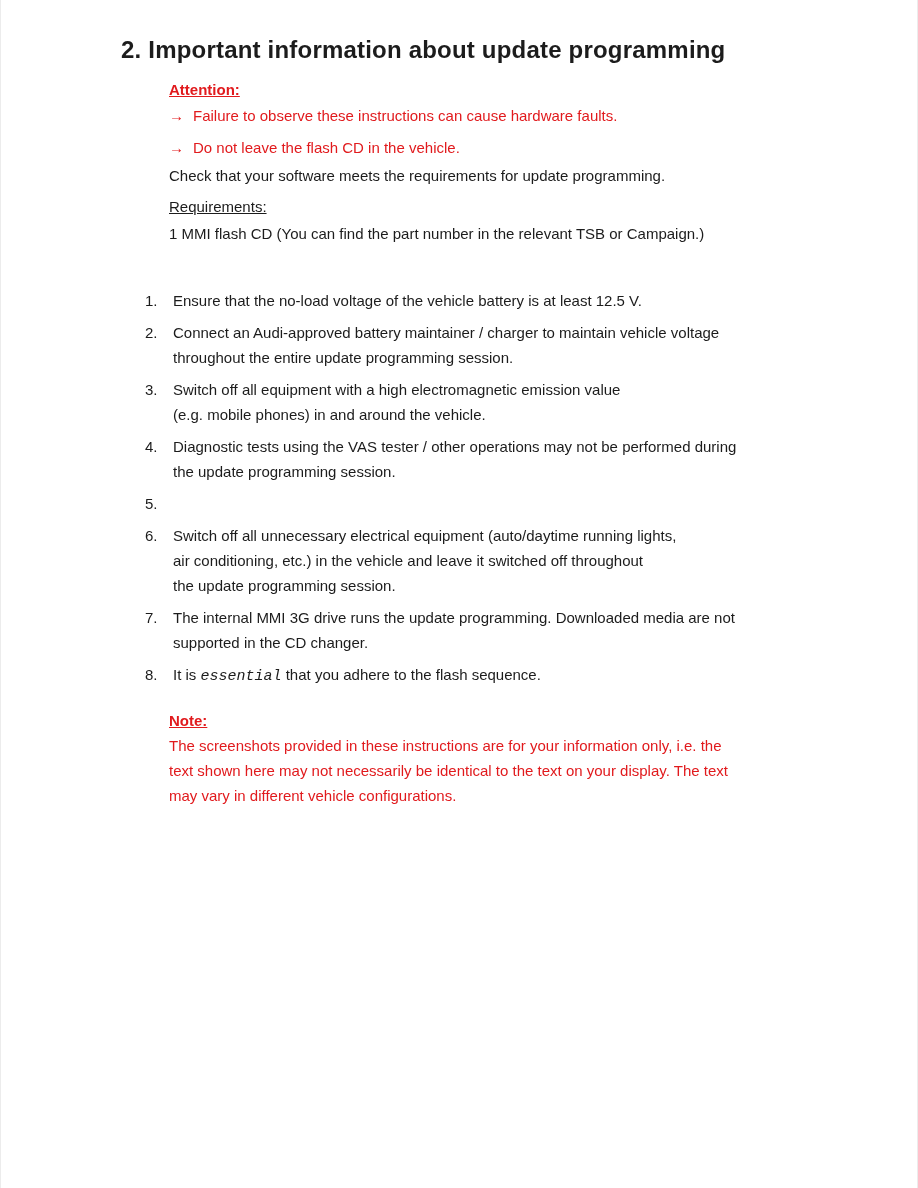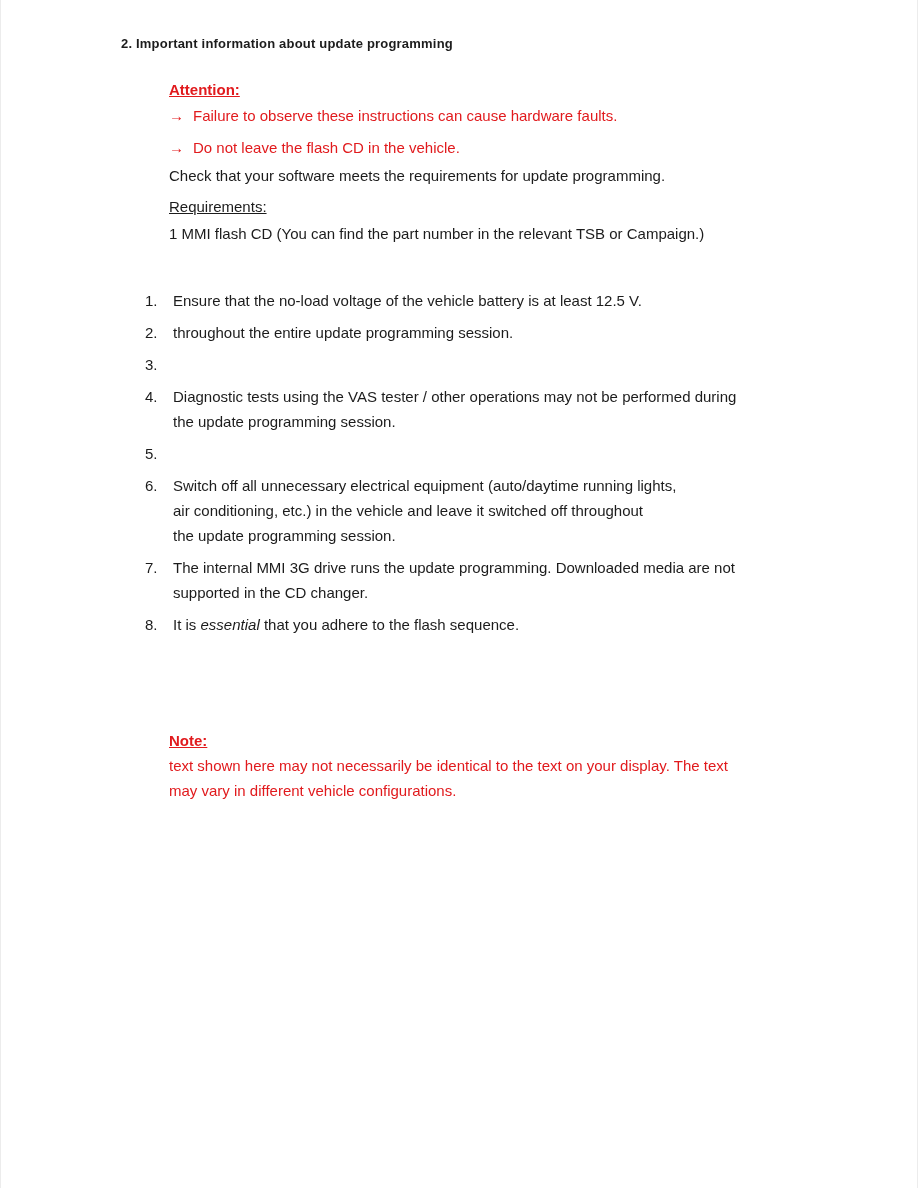--- a/index.html
+++ b/index.html
@@ -18,21 +18,21 @@
     overflow: hidden;
     border-left: 1px solid #ececec;
     border-right: 1px solid #ececec;
     box-sizing: border-box;
   }
   .title {
     position: absolute;
     left: 120px;
     top: 36px;
     margin: 0;
-    font-size: 13px;
+    font-size: 24px;
     font-weight: bold;
     letter-spacing: 0.2px;
     white-space: nowrap;
   }
   .block {
     position: absolute;
     left: 168px;
     white-space: nowrap;
     line-height: 20px;
   }
@@ -52,25 +52,25 @@
   .step {
     display: flex;
     margin-bottom: 7px;
     line-height: 25px;
   }
   .step .num {
     flex: none;
     width: 28px;
   }
   .step .line { white-space: nowrap; }
-  .em { font-style: italic; }
+  .em { font-style: italic; font-family: Liberation Mono, monospace; }
   .note {
     position: absolute;
     left: 168px;
-    top: 728px;
+    top: 708px;
     line-height: 25px;
     color: var(--red, #e11a1d);
   }
   .note .heading {
     font-weight: bold;
     text-decoration: underline;
   }
   .note .line { white-space: nowrap; }
 </style>
 </head>
@@ -101,26 +101,31 @@
     <div class="step">
       <span class="num">1.</span>
       <div>
         <div class="line">Ensure that the no-load voltage of the vehicle battery is at least 12.5 V.</div>
       </div>
     </div>
 
     <div class="step">
       <span class="num">2.</span>
       <div>
+        <div class="line">Connect an Audi-approved battery maintainer / charger to maintain vehicle voltage</div>
         <div class="line">throughout the entire update programming session.</div>
       </div>
     </div>
 
     <div class="step">
       <span class="num">3.</span>
+      <div>
+        <div class="line">Switch off all equipment with a high electromagnetic emission value</div>
+        <div class="line">(e.g. mobile phones) in and around the vehicle.</div>
+      </div>
     </div>
 
     <div class="step">
       <span class="num">4.</span>
       <div>
         <div class="line">Diagnostic tests using the VAS tester / other operations may not be performed during</div>
         <div class="line">the update programming session.</div>
       </div>
     </div>
 
@@ -149,17 +154,18 @@
       <span class="num">8.</span>
       <div>
         <div class="line"><span>It is </span><span class="em">essential</span><span> that you adhere to the flash sequence.</span></div>
       </div>
     </div>
 
   </div>
 
   <div class="note">
     <div class="heading">Note:</div>
+    <div class="line">The screenshots provided in these instructions are for your information only, i.e. the</div>
     <div class="line">text shown here may not necessarily be identical to the text on your display. The text</div>
     <div class="line">may vary in different vehicle configurations.</div>
   </div>
 
 </div>
 
 </body></html>

